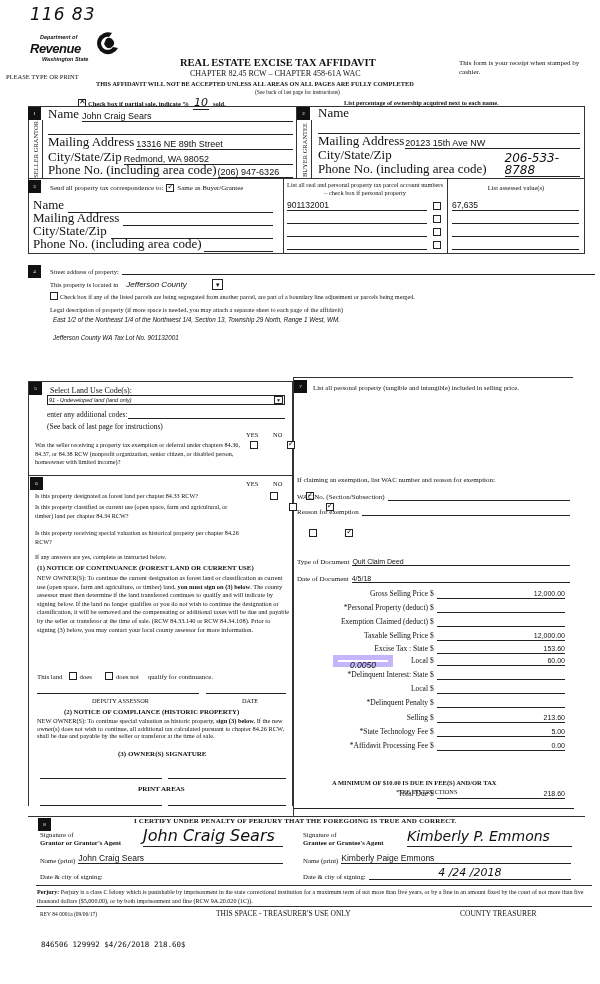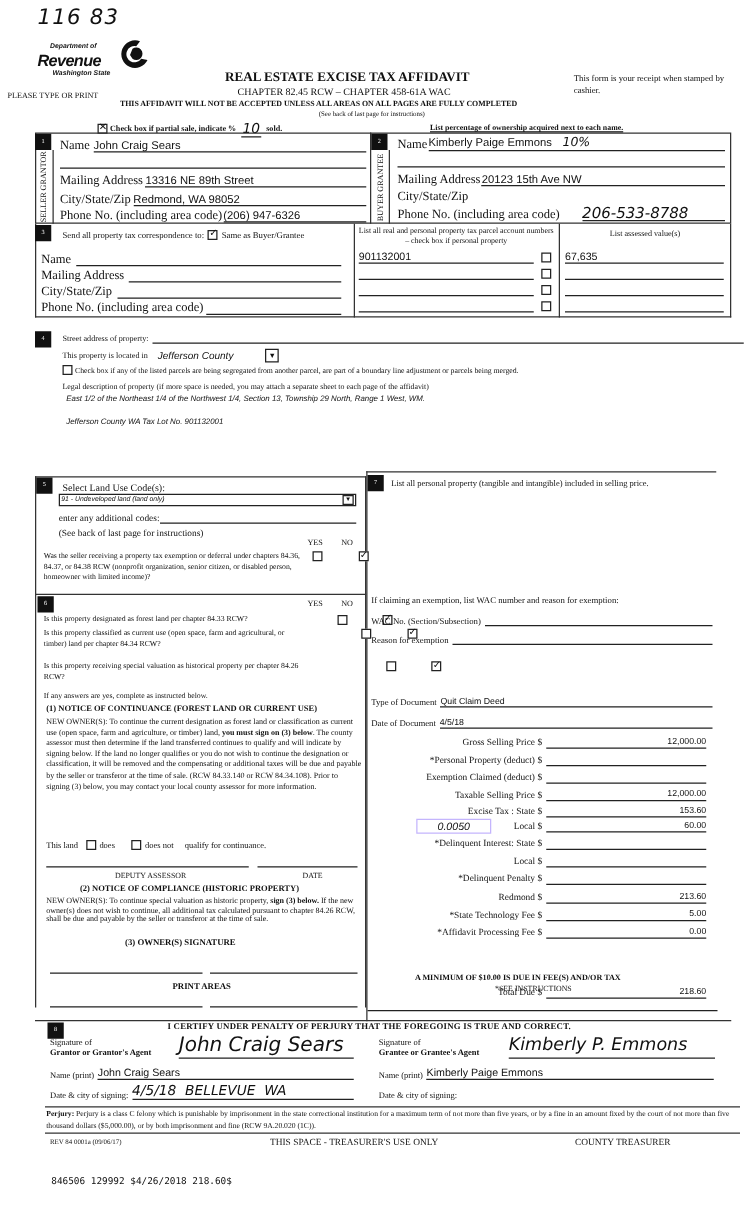--- a/index.html
+++ b/index.html
@@ -7,21 +7,21 @@
   body { position: relative; font-family: "Liberation Serif", serif; color: #111; font-size: 7px; }
   .abs { position: absolute; }
   .sans { font-family: "Liberation Sans", sans-serif; font-style: italic; }
   .mono { font-family: "DejaVu Sans Mono", monospace; }
   .hand { font-family: "DejaVu Sans", sans-serif; font-style: italic; }
   .line { border-bottom: 0.8px solid #222; }
   .secnum { background: #111; color: #fff; width: 13px; height: 13px; font-size: 5px; text-align: center; line-height: 13px; }
   .cb { width: 8px; height: 8px; border: 1px solid #222; background: #fff; display: inline-block; position: relative; vertical-align: middle; }
   .cb.checked::after { content: "✓"; position: absolute; left: 0px; top: -3px; font-size: 8px; font-family: "DejaVu Sans", sans-serif; }
   .cb.xed::after { content: "✕"; position: absolute; left: 0px; top: -3px; font-size: 8px; font-family: "DejaVu Sans", sans-serif; }
-  .label { font-size: 10px; }
+  .label { font-size: 13px; }
   .val { font-family: "Liberation Sans", sans-serif; font-size: 9px; }
   .vrow { display: flex; align-items: flex-end; height: 13px; }
   .fee-row { position: absolute; left: 300px; width: 270px; height: 12px; font-size: 7.5px; }
   .fee-row .fl { position: absolute; right: 142px; top: 0; white-space: nowrap; }
   .fee-row .fd { position: absolute; left: 130px; top: 0; }
   .fee-row .fv { position: absolute; left: 137px; width: 128px; top: 0; border-bottom: 0.8px solid #222; text-align: right; font-family: "Liberation Sans", sans-serif; font-size: 7px; height: 10px; line-height: 10px; }
   .vert { writing-mode: vertical-rl; transform: rotate(180deg); font-size: 6.5px; text-align: center; line-height: 7px; }
 </style>
 </head>
 <body>
@@ -82,24 +82,20 @@
   <span class="val line" style="flex:1;margin-left:1px;">(206) 947-6326</span>
 </div>
 
 
 <div class="abs secnum" style="left:297px;top:107px;">2</div>
 <div class="abs" style="left:297px;top:120px;width:15px;height:59px;border-right:1px solid #333;display:flex;align-items:center;justify-content:center;">
   <div class="vert">BUYER GRANTEE</div>
 </div>
 <div class="abs vrow" style="left:318px;top:108px;width:262px;">
   <span class="label">Name</span>
-  <span class="val line" style="flex:1;margin-left:1px;">
-    <span>Kimberly Paige Emmons</span>
-    <span class="hand" style="font-size:10px;margin-left:6px;">10%</span>
-  </span>
 </div>
 <div class="abs line" style="left:318px;top:133px;width:262px;"></div>
 <div class="abs vrow" style="left:318px;top:136px;width:262px;">
   <span class="label">Mailing Address</span>
   <span class="val line" style="flex:1;margin-left:1px;">20123 15th Ave NW</span>
 </div>
 <div class="abs vrow" style="left:318px;top:150px;width:262px;">
   <span class="label">City/State/Zip</span>
 </div>
 <div class="abs vrow" style="left:318px;top:164px;width:262px;">
@@ -231,21 +227,21 @@
   <span class="cb" style="margin-left:10px;"></span>
   <span>does not</span>
   <span style="margin-left:6px;">qualify for continuance.</span>
 </div>
 <div class="abs line" style="left:37px;top:693px;width:162px;"></div>
 <div class="abs line" style="left:206px;top:693px;width:80px;"></div>
 <div class="abs" style="left:92px;top:697px;font-size:6.3px;">DEPUTY ASSESSOR</div>
 <div class="abs" style="left:242px;top:697px;font-size:6.3px;">DATE</div>
 <div class="abs" style="left:64px;top:708px;font-size:6.8px;font-weight:bold;">(2) NOTICE OF COMPLIANCE (HISTORIC PROPERTY)</div>
 <div class="abs" style="left:37px;top:717px;width:252px;font-size:6.4px;line-height:7.6px;"><span>NEW OWNER(S): To continue special valuation as historic property, </span><b>sign (3) below.</b><span> If the new owner(s) does not wish to continue, all additional tax calculated pursuant to chapter 84.26 RCW, shall be due and payable by the seller or transferor at the time of sale.</span></div>
-<div class="abs" style="left:100px;top:750px;font-size:7px;font-weight:bold;">(3) OWNER(S) SIGNATURE</div>
+<div class="abs" style="left:118px;top:750px;font-size:7px;font-weight:bold;">(3) OWNER(S) SIGNATURE</div>
 <div class="abs line" style="left:40px;top:778px;width:122px;"></div>
 <div class="abs line" style="left:168px;top:778px;width:118px;"></div>
 <div class="abs" style="left:138px;top:785px;font-size:7px;font-weight:bold;">PRINT AREAS</div>
 <div class="abs line" style="left:40px;top:805px;width:122px;"></div>
 <div class="abs line" style="left:168px;top:805px;width:118px;"></div>
 
 
 <div class="abs secnum" style="left:294px;top:380px;">7</div>
 <div class="abs" style="left:313px;top:382px;width:262px;font-size:6.8px;line-height:12px;">List all personal property (tangible and intangible) included in selling price.</div>
 <div class="abs" style="left:297px;top:476px;font-size:7px;">If claiming an exemption, list WAC number and reason for exemption:</div>
@@ -285,21 +281,21 @@
 <div class="fee-row" style="top:631px;">
     <span class="fl">Taxable Selling Price</span>
     <span class="fd">$</span>
     <span class="fv">12,000.00</span>
   </div>
 <div class="fee-row" style="top:644px;">
     <span class="fl">Excise Tax : State</span>
     <span class="fd">$</span>
     <span class="fv">153.60</span>
   </div>
-<div class="abs sans" style="left:333px;top:655px;width:60px;height:12px;border:1px solid #c4b5fd;font-size:8.5px;text-align:center;line-height:10px;">0.0050</div>
+<div class="abs sans" style="left:333px;top:655px;width:60px;height:12px;border:5px solid #c4b5fd;font-size:8.5px;text-align:center;line-height:10px;">0.0050</div>
 <div class="fee-row" style="top:656px;">
     <span class="fl">Local</span>
     <span class="fd">$</span>
     <span class="fv">60.00</span>
   </div>
 <div class="fee-row" style="top:670px;">
     <span class="fl">*Delinquent Interest: State</span>
     <span class="fd">$</span>
     <span class="fv"></span>
   </div>
@@ -307,21 +303,21 @@
     <span class="fl">Local</span>
     <span class="fd">$</span>
     <span class="fv"></span>
   </div>
 <div class="fee-row" style="top:698px;">
     <span class="fl">*Delinquent Penalty</span>
     <span class="fd">$</span>
     <span class="fv"></span>
   </div>
 <div class="fee-row" style="top:713px;">
-    <span class="fl">Redmond</span>
+    <span class="fl">Selling</span>
     <span class="fd">$</span>
     <span class="fv">213.60</span>
   </div>
 <div class="fee-row" style="top:727px;">
     <span class="fl">*State Technology Fee</span>
     <span class="fd">$</span>
     <span class="fv">5.00</span>
   </div>
 <div class="fee-row" style="top:741px;">
     <span class="fl">*Affidavit Processing Fee</span>
@@ -347,34 +343,34 @@
   <div>Signature of</div>
   <div style="font-weight:bold;">Grantor or Grantor's Agent</div>
 </div>
 <div class="abs line hand" style="left:143px;top:826px;width:140px;height:21px;font-size:16px;line-height:20px;">John Craig Sears</div>
 <div class="abs vrow" style="left:40px;top:851px;width:243px;">
   <span style="font-size:6.8px;">Name (print)</span>
   <span class="val line" style="flex:1;margin-left:3px;font-size:8.5px;">John Craig Sears</span>
 </div>
 <div class="abs vrow" style="left:40px;top:865px;width:243px;height:15px;">
   <span style="font-size:6.8px;">Date &amp; city of signing:</span>
-  <span class="hand line" style="flex:1;margin-left:3px;font-size:11px;white-space:pre;">4/5/18  BELLEVUE  WA</span>
 </div>
 
 <div class="abs" style="left:303px;top:831px;font-size:6.8px;line-height:8px;">
   <div>Signature of</div>
   <div style="font-weight:bold;">Grantee or Grantee's Agent</div>
 </div>
 <div class="abs line hand" style="left:407px;top:826px;width:165px;height:21px;font-size:14px;line-height:20px;">Kimberly P. Emmons</div>
 <div class="abs vrow" style="left:303px;top:851px;width:268px;">
   <span style="font-size:6.8px;">Name (print)</span>
   <span class="val line" style="flex:1;margin-left:3px;font-size:8.5px;">Kimberly Paige Emmons</span>
 </div>
 <div class="abs vrow" style="left:303px;top:865px;width:268px;height:15px;">
   <span style="font-size:6.8px;">Date &amp; city of signing:</span>
+  <span class="hand line" style="flex:1;margin-left:3px;font-size:11px;text-align:center;white-space:pre;">4 /24 /2018</span>
 </div>
 
 
 <div class="abs" style="left:36px;top:885px;width:556px;height:1px;background:#333;"></div>
 <div class="abs" style="left:37px;top:888px;width:555px;font-size:6.1px;line-height:8.5px;"><b>Perjury:</b><span> Perjury is a class C felony which is punishable by imprisonment in the state correctional institution for a maximum term of not more than five years, or by a fine in an amount fixed by the court of not more than five thousand dollars ($5,000.00), or by both imprisonment and fine (RCW 9A.20.020 (1C)).</span></div>
 <div class="abs" style="left:36px;top:906px;width:556px;height:1px;background:#333;"></div>
 <div class="abs" style="left:40px;top:911px;font-size:5.5px;">REV 84 0001a (09/06/17)</div>
 <div class="abs" style="left:216px;top:909px;font-size:7.5px;">THIS SPACE - TREASURER'S USE ONLY</div>
 <div class="abs" style="left:460px;top:909px;font-size:7.5px;">COUNTY TREASURER</div>
 <div class="abs mono" style="left:41px;top:940px;font-size:7.5px;">846506 129992 $4/26/2018 218.60$</div>

